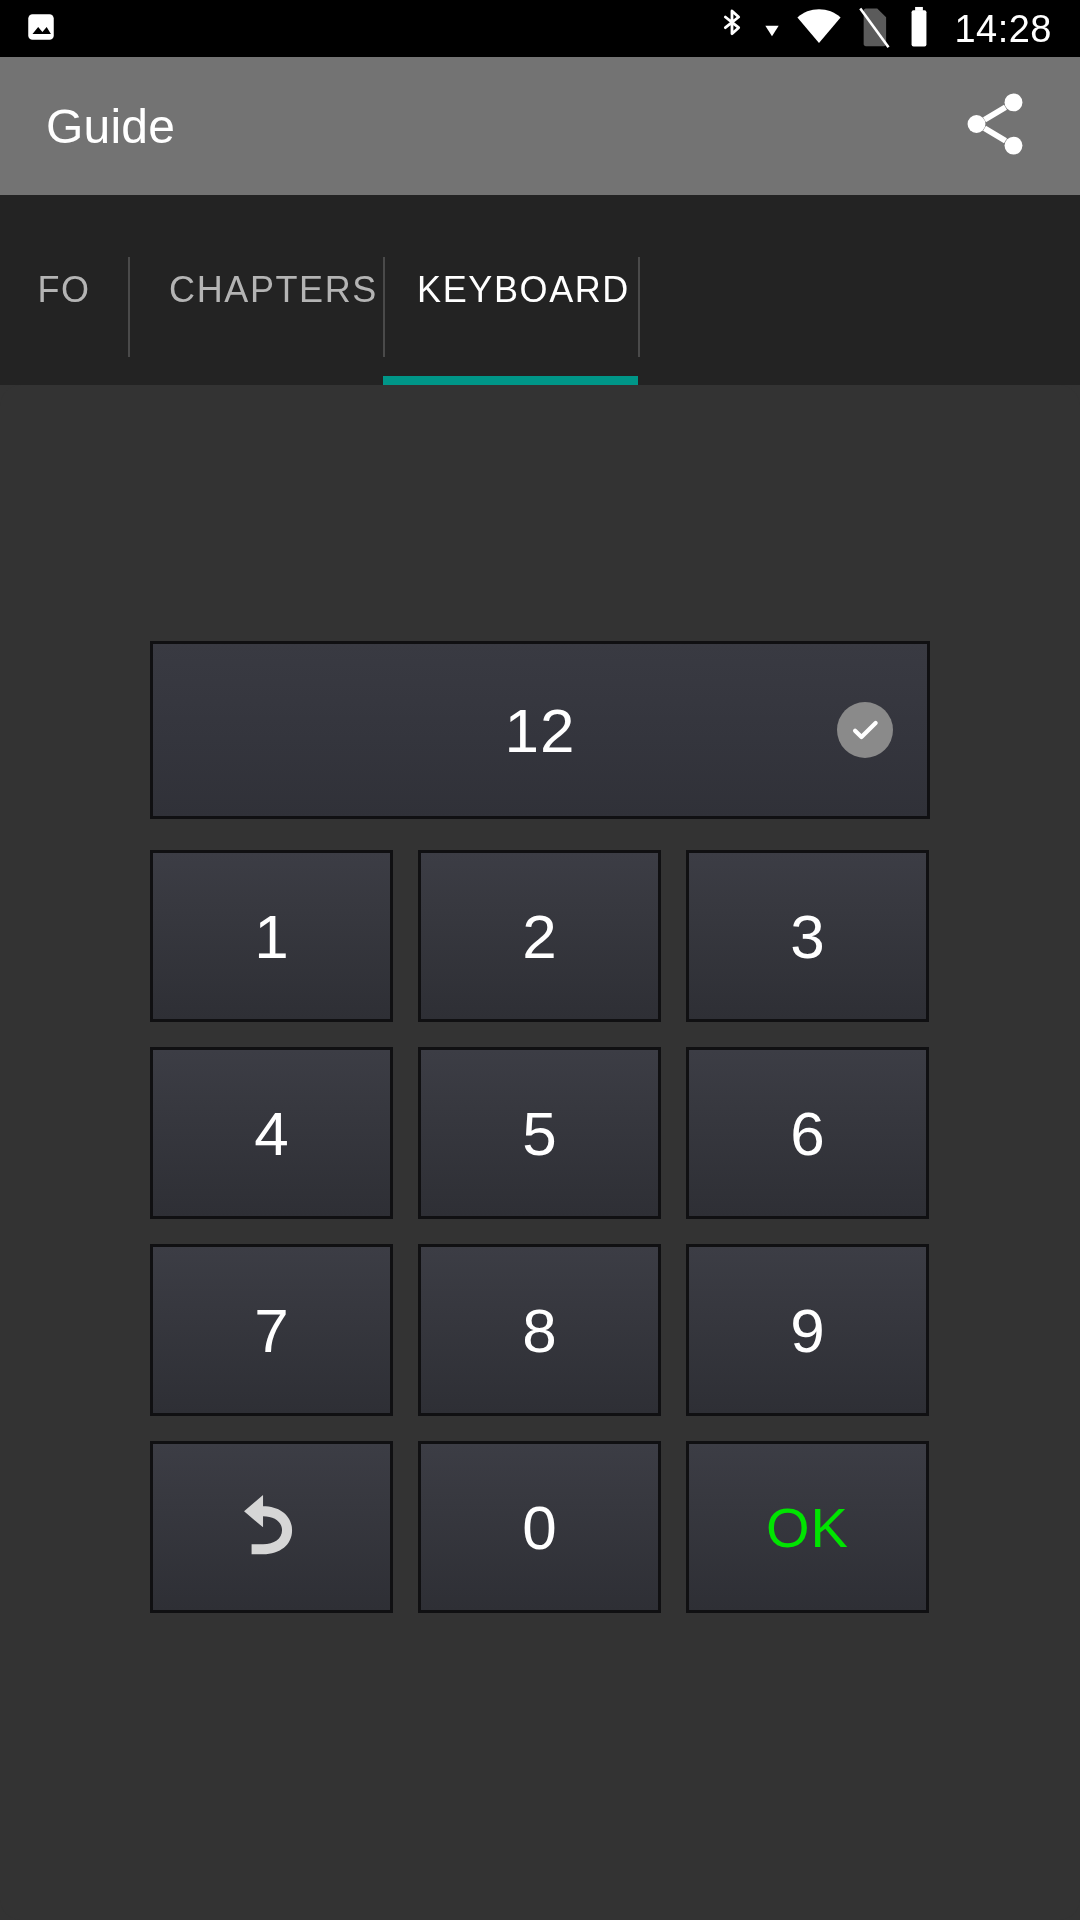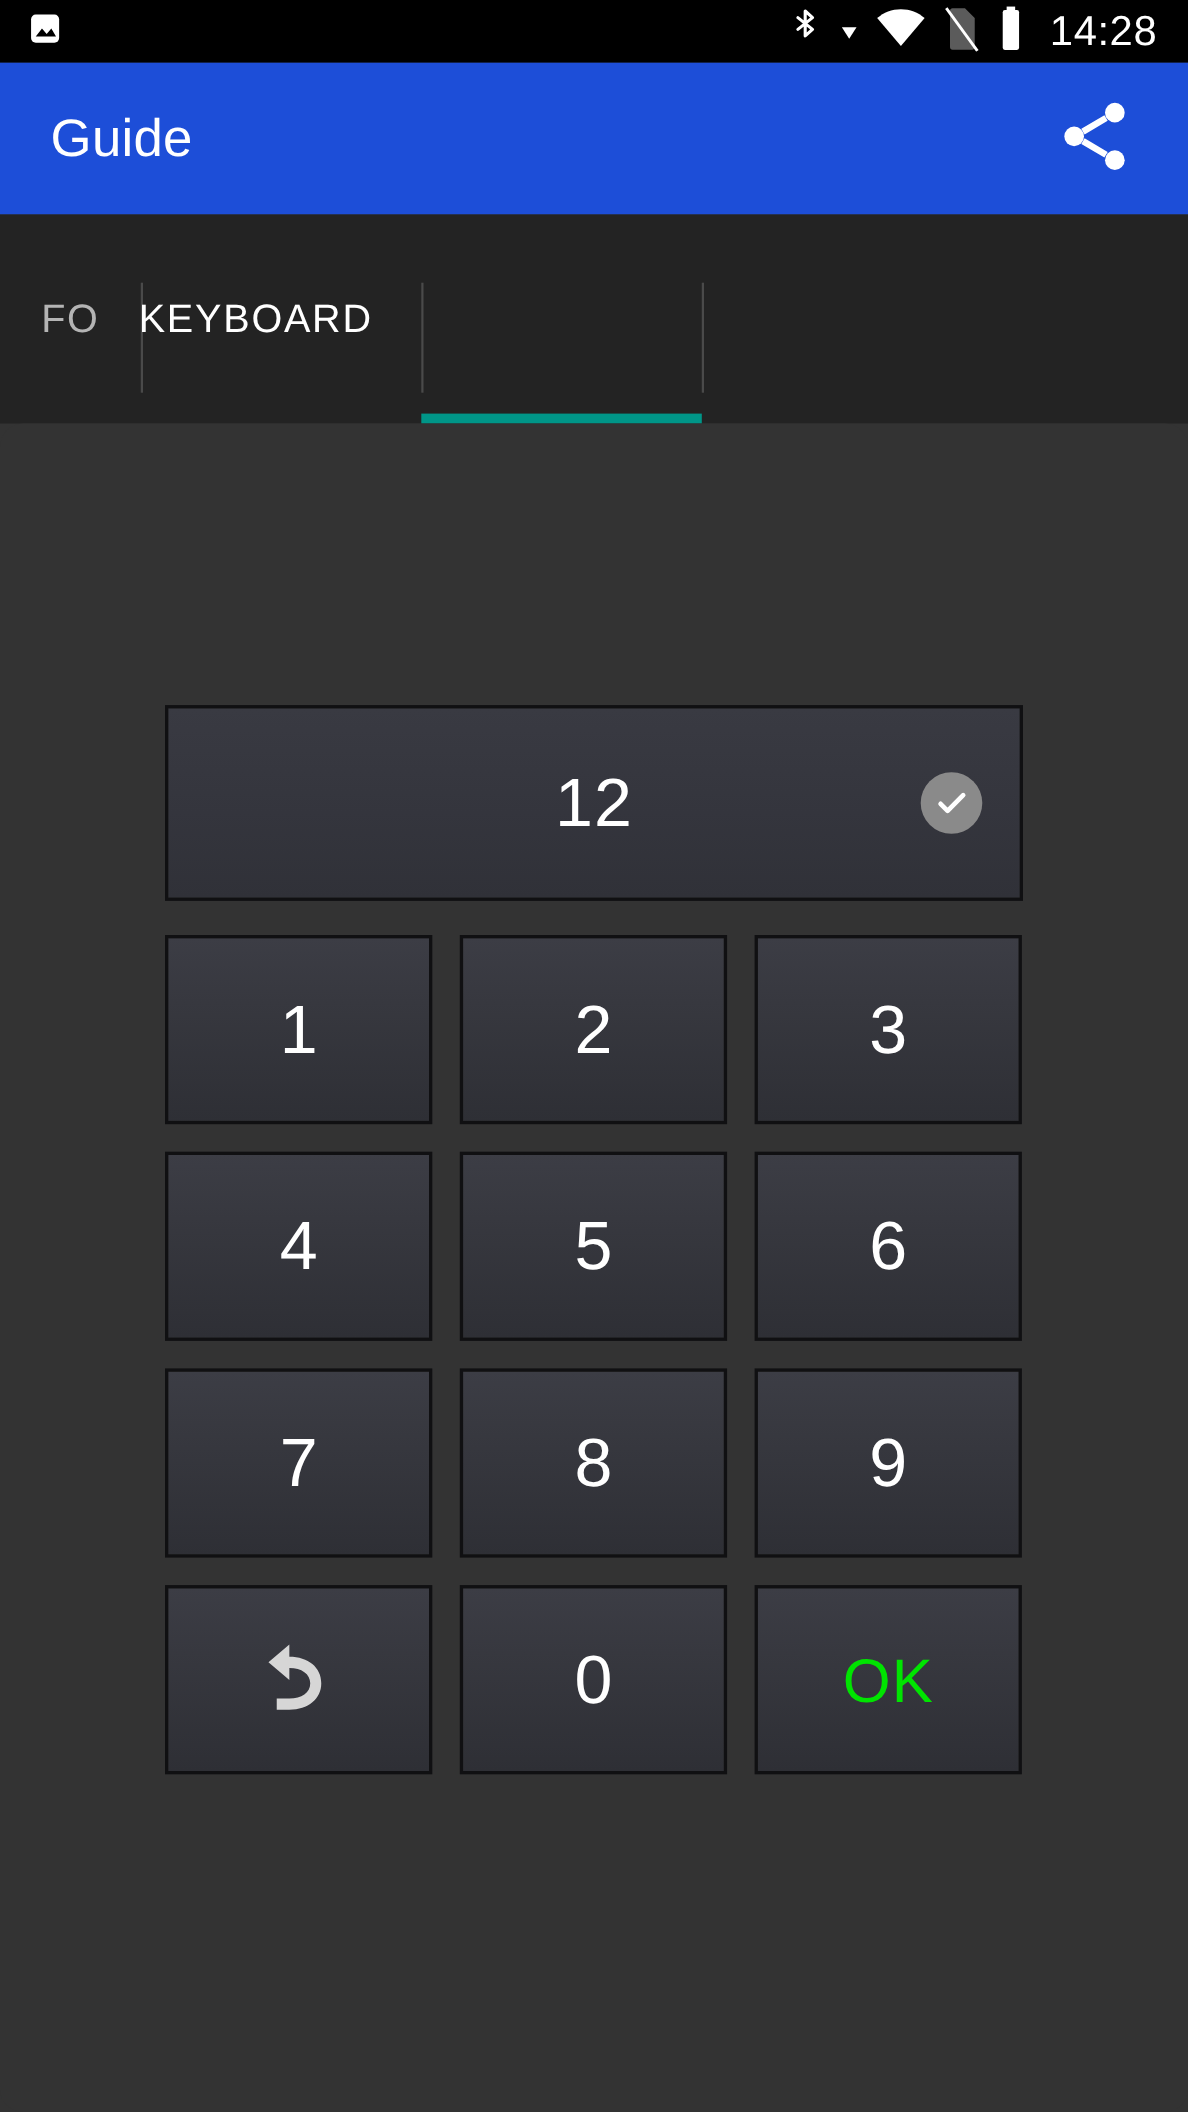--- a/index.html
+++ b/index.html
@@ -22,35 +22,35 @@
   }
   .sb-clock{
     color:#ffffff; font-size:38px; font-weight:400;
     letter-spacing:0.5px; line-height:1; margin-left:8px;
   }
   .ico{ display:block; }
 
   
   .appbar{
     position:absolute; left:0; top:57px; width:1080px; height:138px;
-    background:#1d4ed8; display:flex; align-items:center;
+    background:#737373; display:flex; align-items:center;
   }
   .appbar-title{
     color:#ffffff; font-size:48px; font-weight:400;
     padding-left:46px; letter-spacing:0.2px;
   }
   .appbar-actions{ margin-left:auto; padding-right:48px; display:flex; align-items:center; }
 
   
   .tabbar{
     position:absolute; left:0; top:195px; width:1080px; height:190px;
     background:#232323; display:flex; align-items:flex-end;
   }
   .tabs-row{
-    position:relative; width:100%; height:190px; display:flex;
+    position:relative; width:100%; height:190px; display:flex;gap:18px;
   }
   .tab{
     position:relative; display:flex; align-items:center; justify-content:center;
     font-size:36px; letter-spacing:1.6px; color:#b4b4b4;
     height:190px;
   }
   .tab.active{ color:#ffffff; }
   .tab-divider{
     position:absolute; top:62px; width:2px; height:100px; background:#4a4a4a;
   }
@@ -153,20 +153,23 @@
     </span>
   </div>
 </div>
 
 <div class="tabbar">
   <div class="tabs-row">
     <div class="tab" style="width:128px;">
       <span>FO</span>
     </div>
     <div class="tab-divider" style="left:128px;"></div>
+    <div class="tab" style="width:255px;">
+      <span>CHAPTERS</span>
+    </div>
     <div class="tab-divider" style="left:383px;"></div>
     <div class="tab active" style="width:209px;">
       <span>KEYBOARD</span>
     </div>
     <div class="tab-divider" style="left:638px;"></div>
     <div class="tab-indicator" style="left:383px; width:255px;"></div>
   </div>
 </div>
 
 <div class="content">

